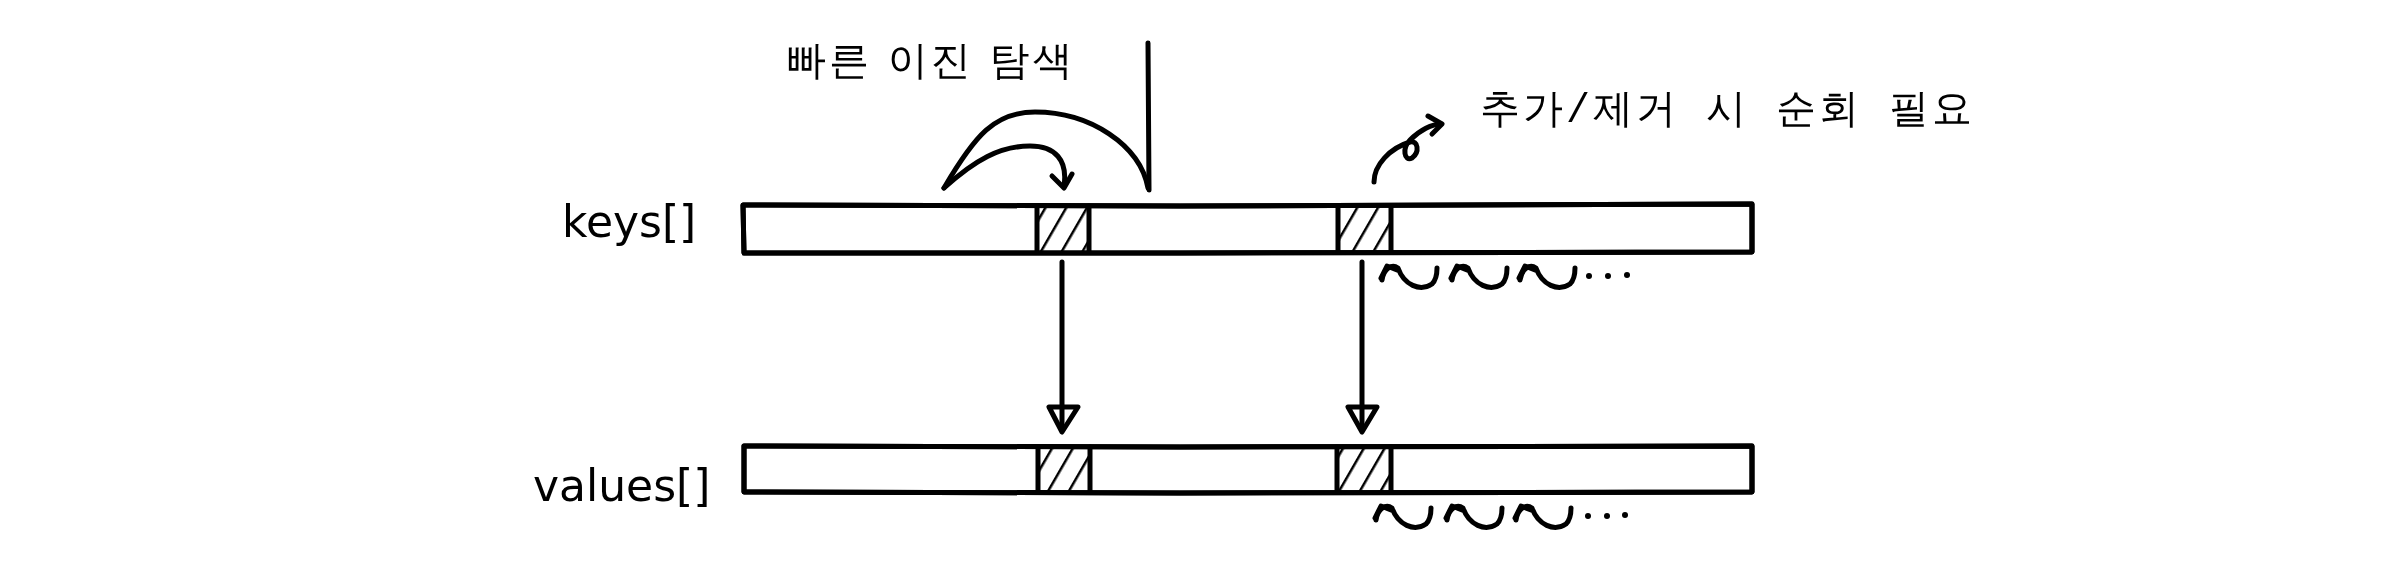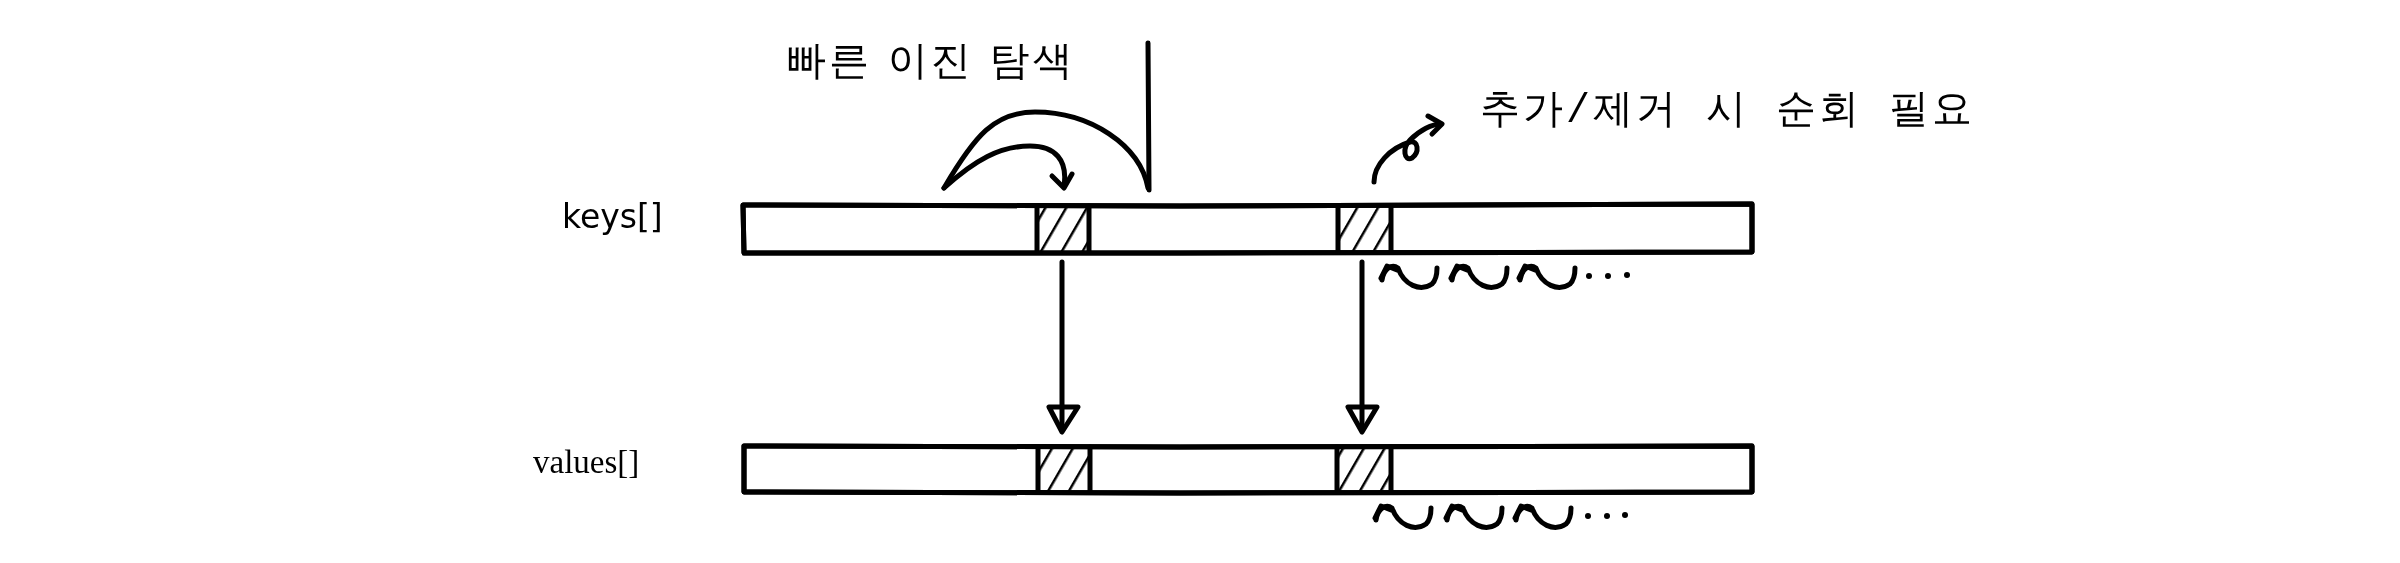--- a/index.html
+++ b/index.html
@@ -22,21 +22,21 @@
       height: 563px;
     }
     .label {
       position: absolute;
       color: #000000;
       white-space: nowrap;
       line-height: 1;
       font-family: "DejaVu Sans", sans-serif;
     }
     .array-label {
-      font-size: 33px;
+      font-size: 44px;
       letter-spacing: 0px;
     }
     .note {
       font-size: 40px;
       letter-spacing: 3px;
       text-align: center;
     }
     .stroke {
       fill: none;
       stroke: #000000;
@@ -160,13 +160,13 @@
     </g>
   </g>
 </svg>
 
 <div class="label note" style="left:786px; top:40px;">빠른 이진 탐색</div>
 
 <div class="label note" style="left:1480px; top:92px;font-family:Liberation Mono, monospace;">추가/제거 시 순회 필요</div>
 
 <div class="label array-label" style="left:562px; top:200px;">keys[]</div>
 
-<div class="label array-label" style="left:533px; top:446px;font-family:Liberation Serif, serif;">values[]</div>
+<div class="label array-label" style="left:533px; top:464px;">values[]</div>
 
 </body></html>

